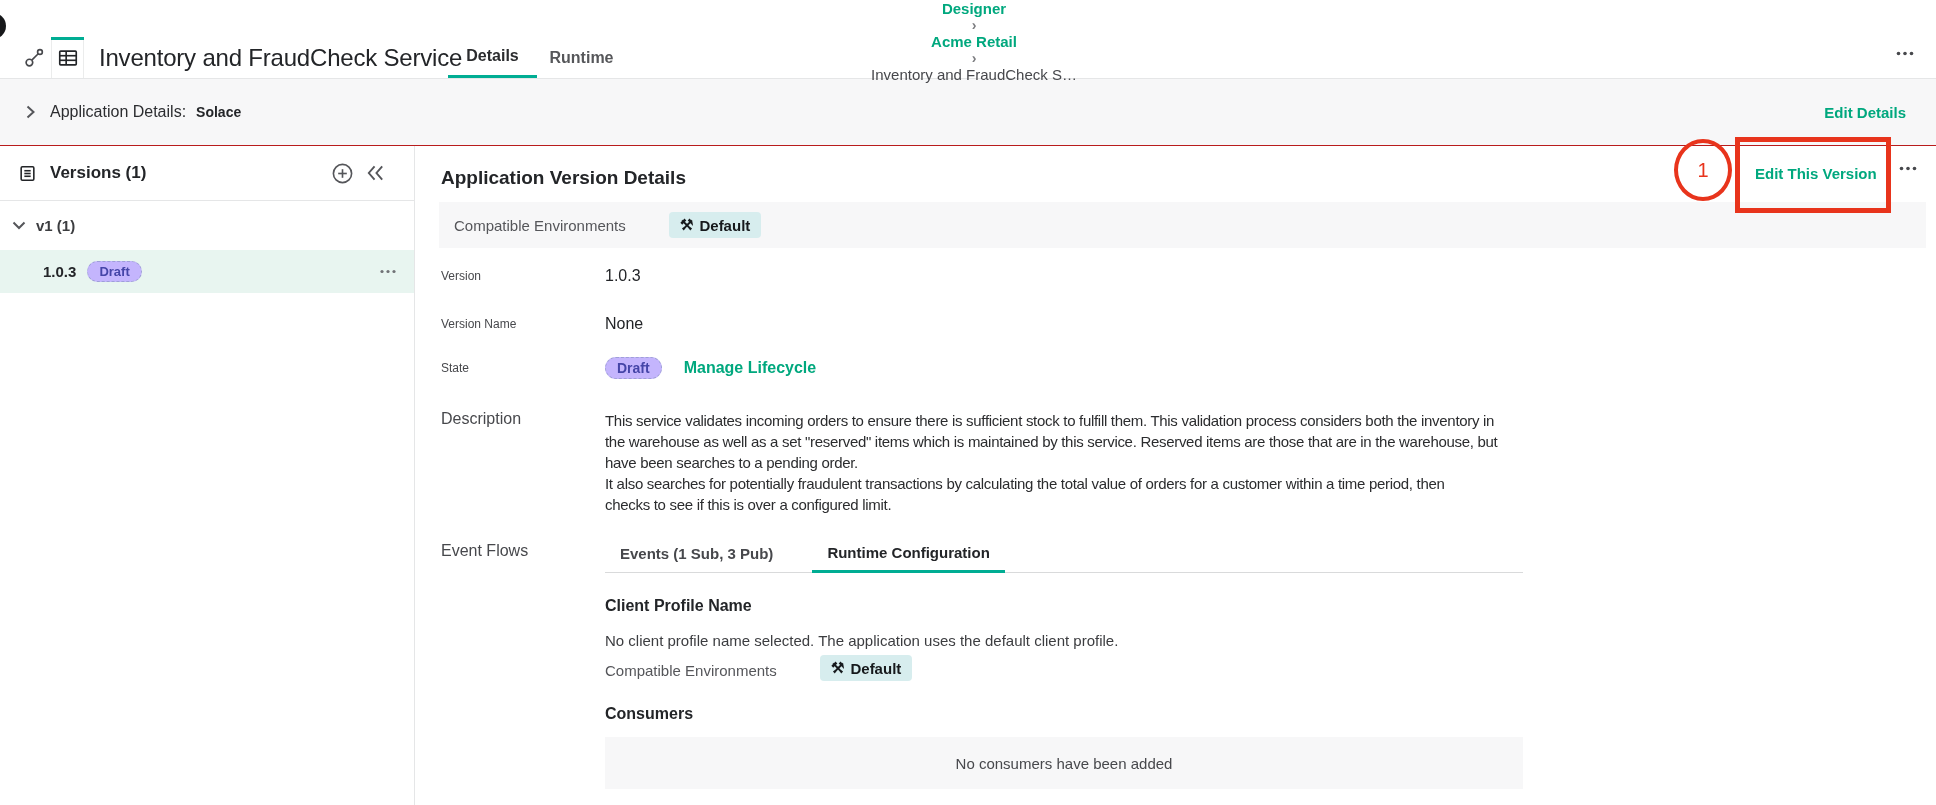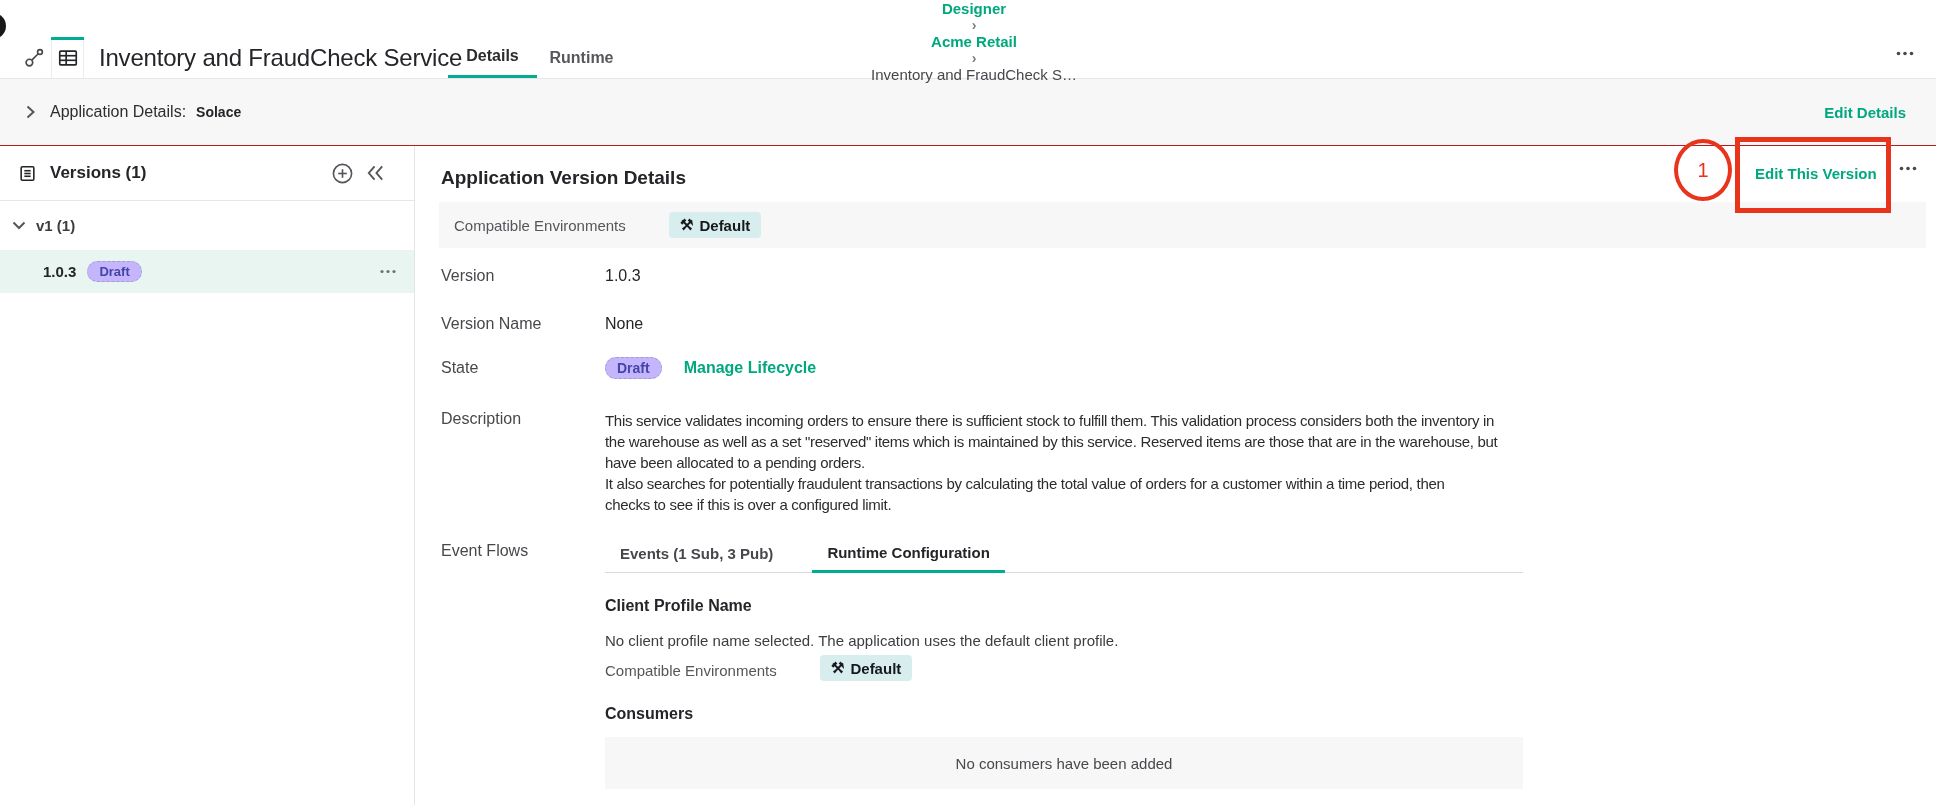--- a/index.html
+++ b/index.html
@@ -58,21 +58,21 @@
   .ann-rect { position:absolute; left:1320px; top:-9px; width:156px; height:76px; border:5px solid #e8341c; z-index:5; pointer-events:none; }
   .edit-version { position:absolute; left:1340px; top:19px; font-size:15px; }
   .kebab-main { position:absolute; left:1484px; top:20px; }
   .env-bar { position:absolute; left:24px; top:56px; width:1487px; height:46px; background:#f7f7f8; display:flex; align-items:center; padding-left:15px; }
   .env-label { font-size:15px; color:#55565a; }
   .env-bar .default-badge { position:absolute; left:230px; }
   .default-badge { display:inline-flex; align-items:center; background:#d7edee; border-radius:4px; padding:4px 11px;
     font-size:15px; font-weight:600; color:#16191c; }
   .default-badge .tool-glyph { margin-right:6px; font-size:15px; color:#16191c; }
   .detail-row { position:absolute; left:26px; display:flex; align-items:center; }
-  .d-label { width:164px; flex:none; font-size:16px; color:#47484c; }
+  .d-label { width:164px; flex:none; font-size:12px; color:#47484c; }
   .d-value { font-size:16px; color:#232528; }
   .row-version { top:121px; } .row-vname { top:169px; }
   .row-state { top:211px; }
   .row-state .draft-badge { font-size:14px; }
   .ml-link { margin-left:22px; font-size:16px; }
   .row-desc-label { position:absolute; left:26px; top:264px; font-size:16px; color:#47484c; }
   .desc-lines { position:absolute; left:190px; top:264px; font-size:15px; color:#2b2c2e; letter-spacing:-0.3px; }
   .desc-lines div { height:21px; line-height:21px; white-space:nowrap; }
   .row-ef-label { position:absolute; left:26px; top:396px; font-size:16px; color:#47484c; }
   .ef-divider { position:absolute; left:190px; top:426px; width:918px; height:1px; background:#d9dadb; }
@@ -221,21 +221,21 @@
       <div class="detail-row row-state">
         <span class="d-label">State</span>
         <span class="draft-badge">Draft</span>
         <a class="teal-link ml-link">Manage Lifecycle</a>
       </div>
 
       <div class="row-desc-label">Description</div>
       <div class="desc-lines">
         <div>This service validates incoming orders to ensure there is sufficient stock to fulfill them. This validation process considers both the inventory in</div>
         <div>the warehouse as well as a set "reserved" items which is maintained by this service. Reserved items are those that are in the warehouse, but</div>
-        <div>have been allocated to a pending orders.</div>
+        <div>have been searches to a pending order.</div>
         <div>It also searches for potentially fraudulent transactions by calculating the total value of orders for a customer within a time period, then</div>
         <div>checks to see if this is over a configured limit.</div>
       </div>
 
       <div class="row-ef-label">Event Flows</div>
       <div class="ef-divider"></div>
       <div class="ef-tabs">
         <div class="ef-tab inactive">Events (1 Sub, 3 Pub)</div>
         <div class="ef-tab active">Runtime Configuration</div>
       </div>

